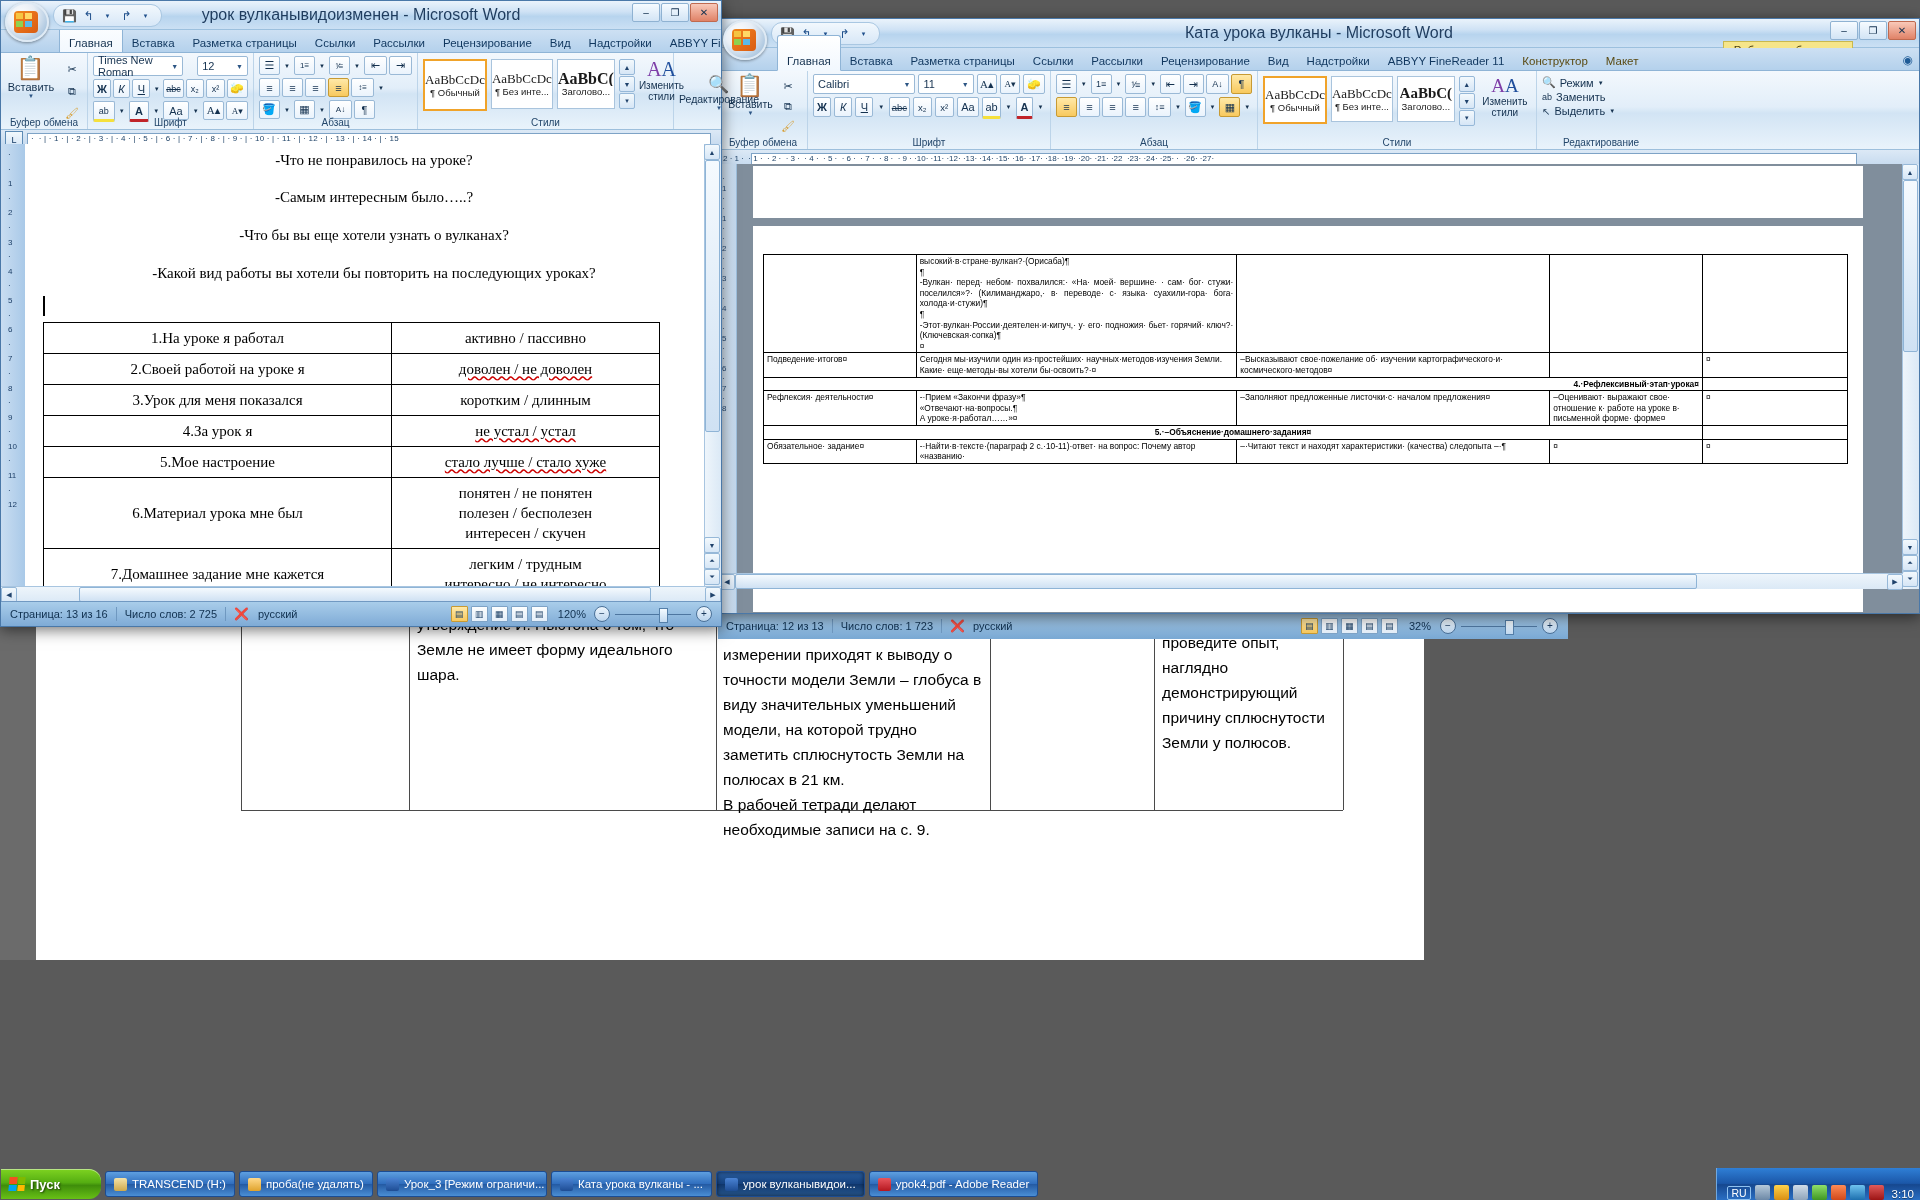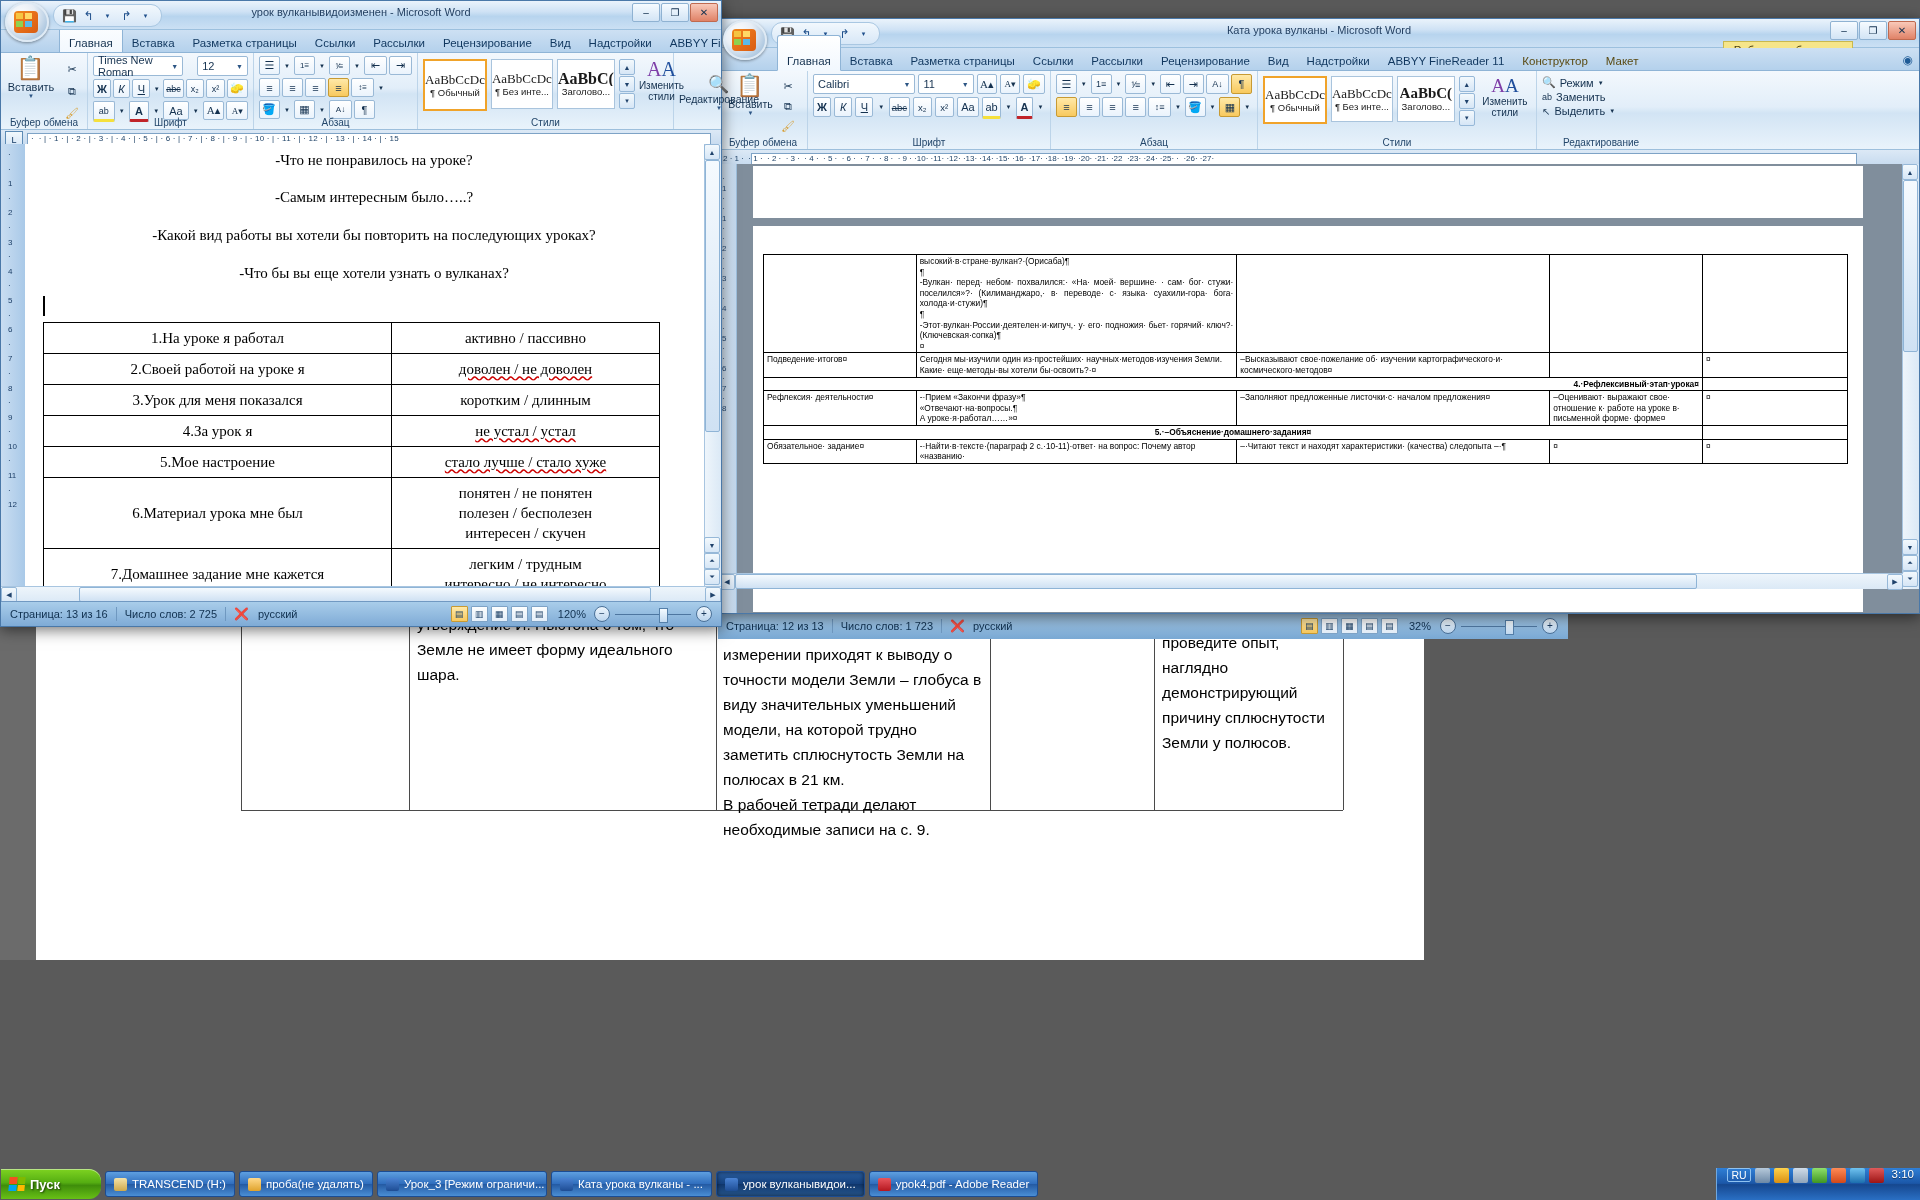--- a/index.html
+++ b/index.html
@@ -28,21 +28,21 @@
   .ob-btn{position:absolute;left:4px;top:1px;width:40px;height:36px;border-radius:50%;
     background:radial-gradient(circle at 35% 30%,#fdfdfd 0%,#e8eef5 40%,#b9cfe4 70%,#8fb4d4 100%);
     border:2px solid #dfeaf4;box-shadow:0 1px 3px rgba(0,0,0,.4);z-index:6;}
   .ob-inner{position:absolute;left:7px;top:7px;width:24px;height:22px;
     background:linear-gradient(135deg,#f08a1e 0%,#e8711a 45%,#d95d12 100%);
     border-radius:4px;}
   .ob-g{position:absolute;background:#f5c542;width:7px;height:6px;}
   .qat{position:absolute;left:52px;top:3px;height:21px;display:flex;align-items:center;gap:2px;
     background:linear-gradient(#f2f8fd,#d7e7f7);border:1px solid #a9c7e2;border-radius:11px;padding:0 7px;}
   .qat-ic{width:17px;height:16px;display:inline-flex;align-items:center;justify-content:center;font-size:12px;color:#20508c;}
-  .wtitle{position:absolute;left:0;right:0;top:5px;text-align:center;font-size:11px;color:#1f3c5e;}
+  .wtitle{position:absolute;left:0;right:0;top:5px;text-align:center;font-size:16px;color:#1f3c5e;}
   .wbtns{position:absolute;top:2px;right:3px;display:flex;gap:1px;}
   .wb{width:26px;height:17px;display:flex;align-items:center;justify-content:center;
     font-size:10px;color:#14314f;border:1px solid #8fb2d2;border-radius:2px;
     background:linear-gradient(#f6fbff,#d2e4f5);}
   .wb.cl{background:linear-gradient(#f9c9b9,#e08267);border-color:#bf6a50;}
   .ctx-tab{position:absolute;top:22px;height:18px;background:#f6e58a;color:#4a3f10;
     font-size:11.5px;padding:2px 10px 0 10px;border:1px solid #c9b84e;border-bottom:none;}
   .tabrow{height:22px;position:relative;display:flex;align-items:flex-end;
     background:linear-gradient(#cde0f3,#b4d1ec);border-bottom:1px solid #8fb4d6;padding-left:58px;}
   .tab{font-size:11.5px;color:#10375f;padding:19px 9px 3px 9px;white-space:nowrap;cursor:default;}
@@ -119,21 +119,21 @@
     box-shadow:inset 0 1px 0 rgba(255,255,255,.45);}
   .flag{width:16px;height:14px;display:grid;grid-template-columns:1fr 1fr;grid-template-rows:1fr 1fr;gap:1px;transform:skewX(-6deg);}
   .flag i{display:block;}
   .tb-item{height:24px;margin-left:4px;padding:0 8px;display:flex;align-items:center;gap:5px;
     font-size:11.5px;color:#fff;border:1px solid #1b4c93;border-radius:3px;
     background:linear-gradient(#5e9fe0,#2f6dbd 50%,#245aa3 51%,#4a8ed4);
     max-width:152px;white-space:nowrap;overflow:hidden;text-overflow:ellipsis;}
   .tb-item.act{background:linear-gradient(#2a5d9e,#14407c 50%,#10366b 51%,#27588f);
     box-shadow:inset 0 0 4px rgba(0,0,0,.6);}
   .tb-ic{width:13px;height:13px;border-radius:2px;flex:0 0 auto;}
-  #tray{margin-left:auto;height:32px;display:flex;align-items:flex-start;gap:4px;padding:0 6px 0 10px;
+  #tray{margin-left:auto;height:32px;display:flex;align-items:flex-end;gap:4px;padding:0 6px 0 10px;
     background:linear-gradient(#2f7fd6,#1b57a8 48%,#16488f 52%,#2a6fc4);border-left:1px solid #6fa8e0;}
   .tray-ic{width:15px;height:15px;border-radius:2px;}
   #clock{color:#fff;font-size:11.5px;text-shadow:0 1px 1px rgba(0,0,0,.5);padding-left:4px;}
 </style>
 </head>
 <body>
 
 <div id="bg-doc">
   <div id="bg-left-pane"></div>
   <div id="bg-sidebar"></div>
@@ -654,22 +654,22 @@
           <div>·</div>
           <div>11</div>
           <div>·</div>
           <div>12</div>
       </div>
     </div>
 
     <div class="page" style="left:24px;right:16px;top:0;bottom:39px;background:#fff;overflow:hidden;text-align:center;">
       <div class="w1txt" style="margin:8px 0 0 18px;">-Что не понравилось на уроке?</div>
       <div class="w1txt" style="margin:20px 0 0 18px;">-Самым интересным было…..?</div>
+      <div class="w1txt" style="margin:21px 0 0 18px;">-Что бы вы еще хотели узнать о вулканах?</div>
       <div class="w1txt" style="margin:21px 0 0 18px;">-Какой вид работы вы хотели бы повторить на последующих уроках?</div>
-      <div class="w1txt" style="margin:21px 0 0 18px;">-Что бы вы еще хотели узнать о вулканах?</div>
 
       <div style="position:relative;margin:14px 0 0 18px;width:2px;height:20px;background:#000;"></div>
 
       <table class="w1tbl" style="margin:6px 0 0 18px;width:616px;">
         <colgroup>
             <col style="width:348px">
             <col style="width:268px">
           </colgroup>
         <tbody>
             <tr>

